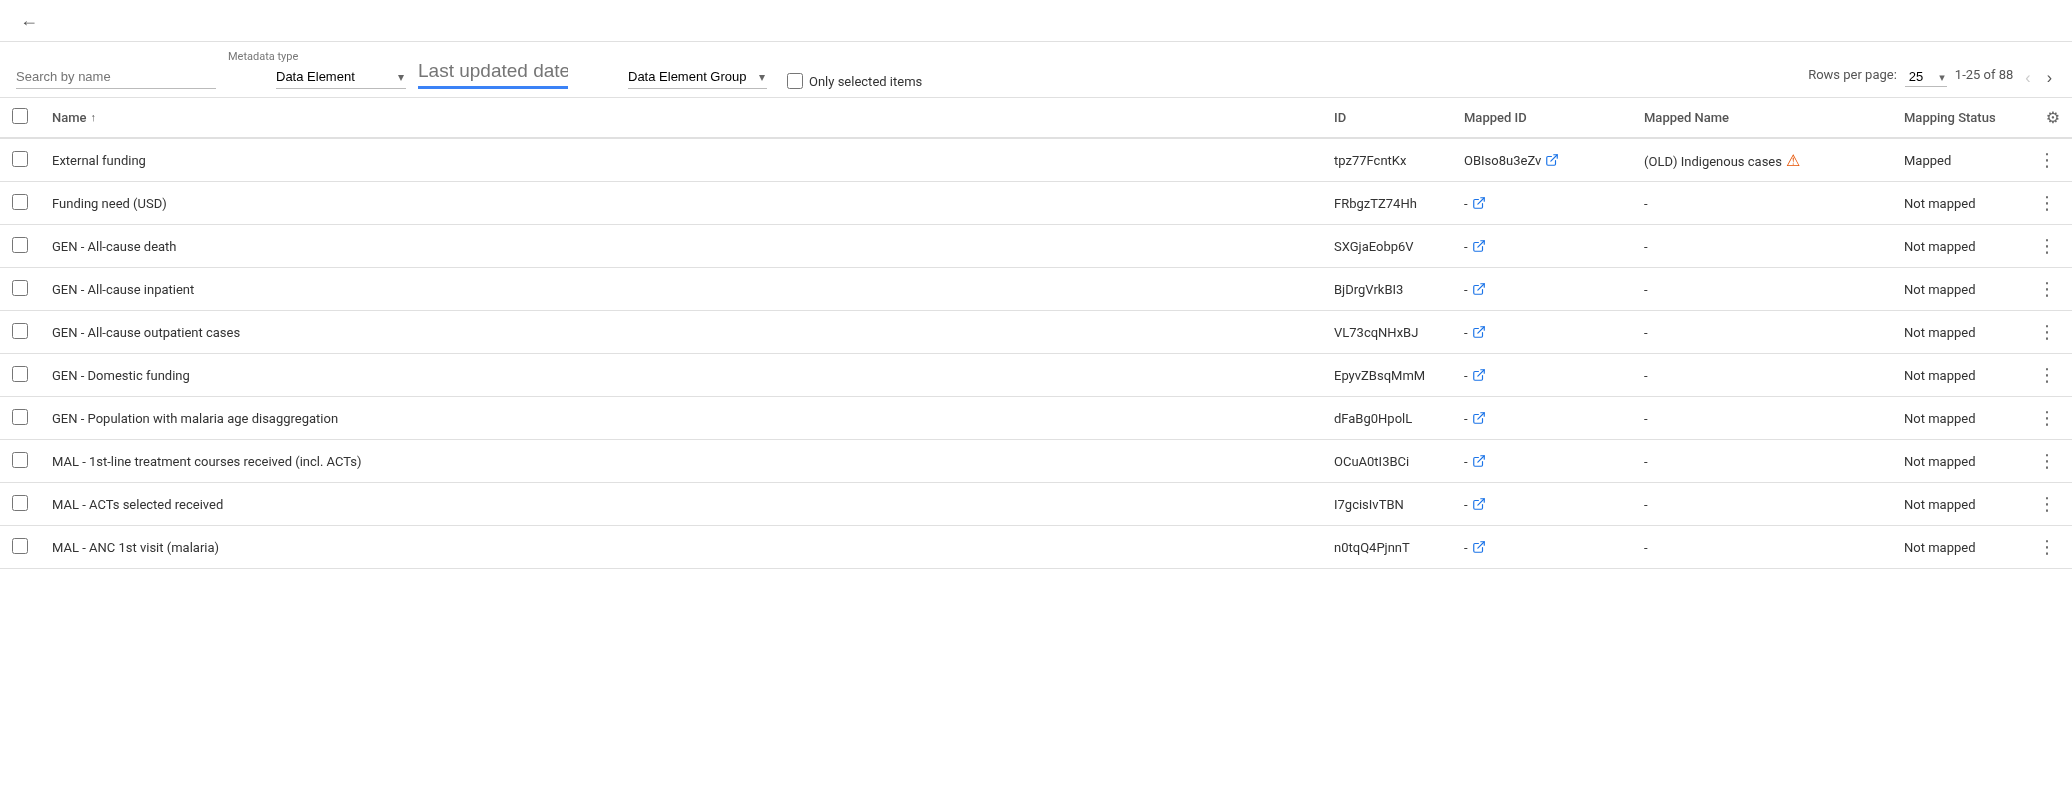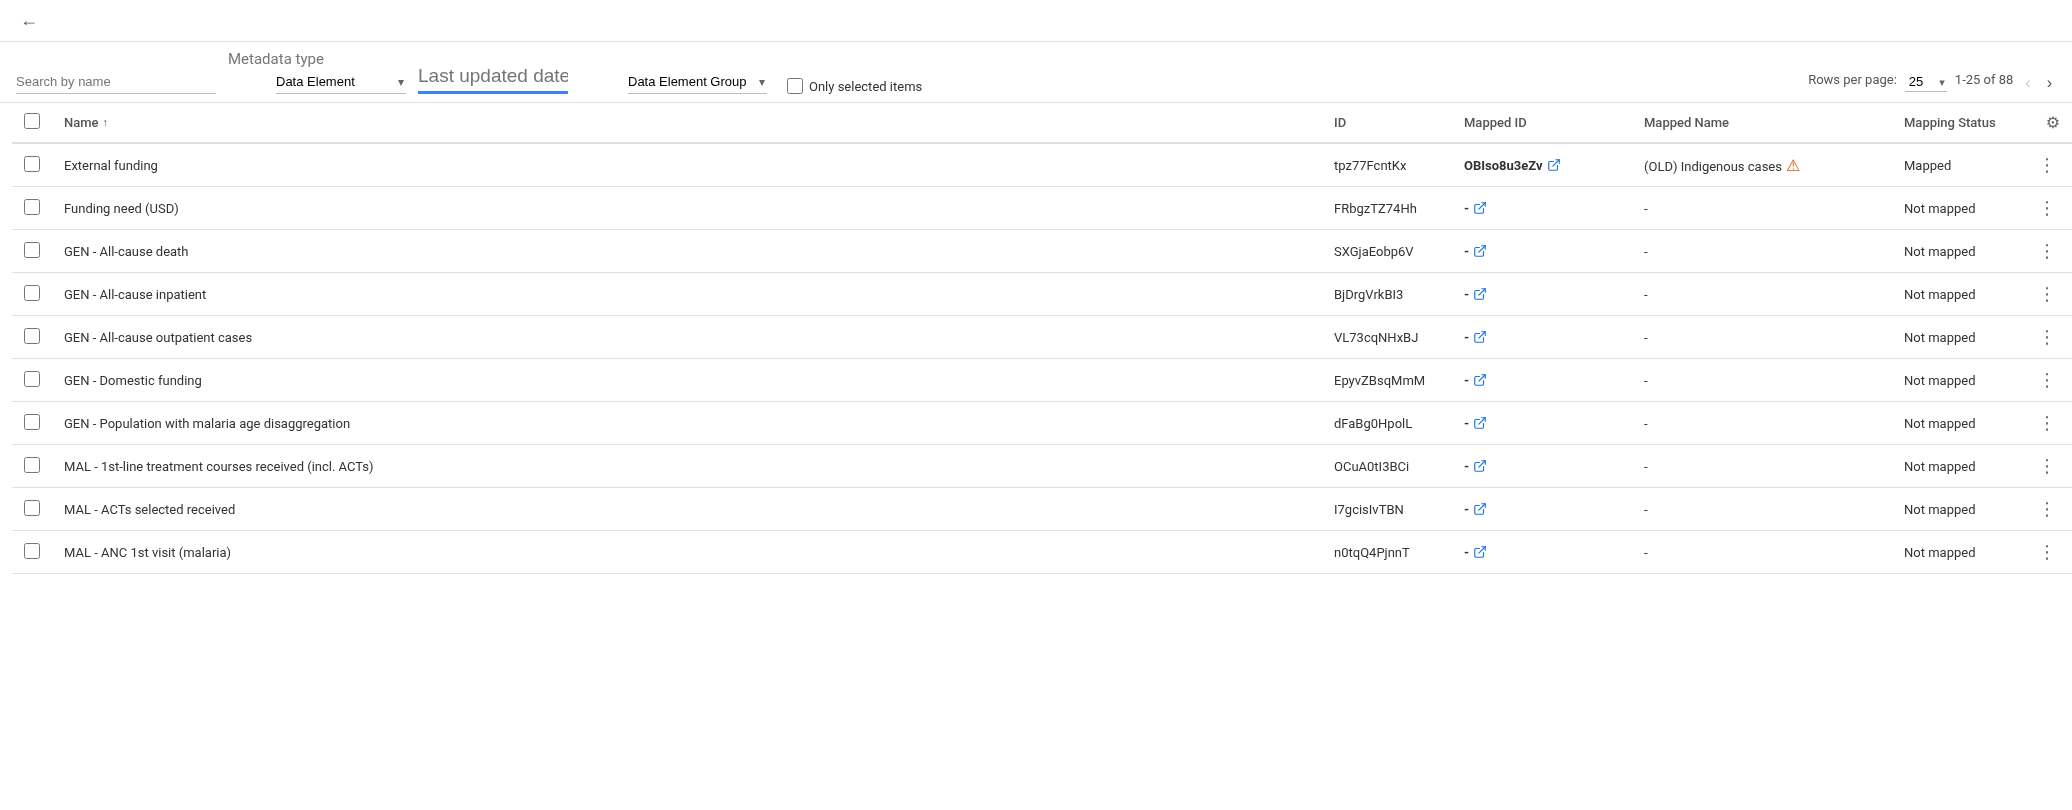--- a/index.html
+++ b/index.html
@@ -32,21 +32,21 @@
       padding: 8px 16px;
       gap: 12px;
       border-bottom: 1px solid #e0e0e0;
     }
     .filter-group {
       display: flex;
       flex-direction: column;
       gap: 2px;
     }
     .filter-label {
-      font-size: 15px;
+      font-size: 11px;
       color: #777;
     }
     .filter-input {
       border: none;
       border-bottom: 1px solid #bbb;
       outline: none;
       padding: 4px 0;
       font-size: 13px;
       background: transparent;
       width: 200px;
@@ -149,21 +149,20 @@
       cursor: pointer;
       font-size: 16px;
       color: #555;
       padding: 2px 4px;
     }
     .pagination-btn:disabled { color: #ccc; cursor: default; }
 
     
     .table-container {
       overflow: auto;
-      padding-left: 12px;
     }
     table {
       width: 100%;
       border-collapse: collapse;
     }
     thead tr {
       border-bottom: 2px solid #e0e0e0;
     }
     thead th {
       padding: 10px 12px;
@@ -198,21 +197,20 @@
       align-items: center;
       gap: 4px;
       color: #1a73e8;
       cursor: pointer;
       font-size: 13px;
     }
     .mapped-id-wrap {
       display: flex;
       align-items: center;
       gap: 4px;
-      font-weight: bold;
     }
     .warning-icon {
       color: #e65100;
       font-size: 16px;
     }
 
     .menu-btn {
       background: none;
       border: none;
       cursor: pointer;

